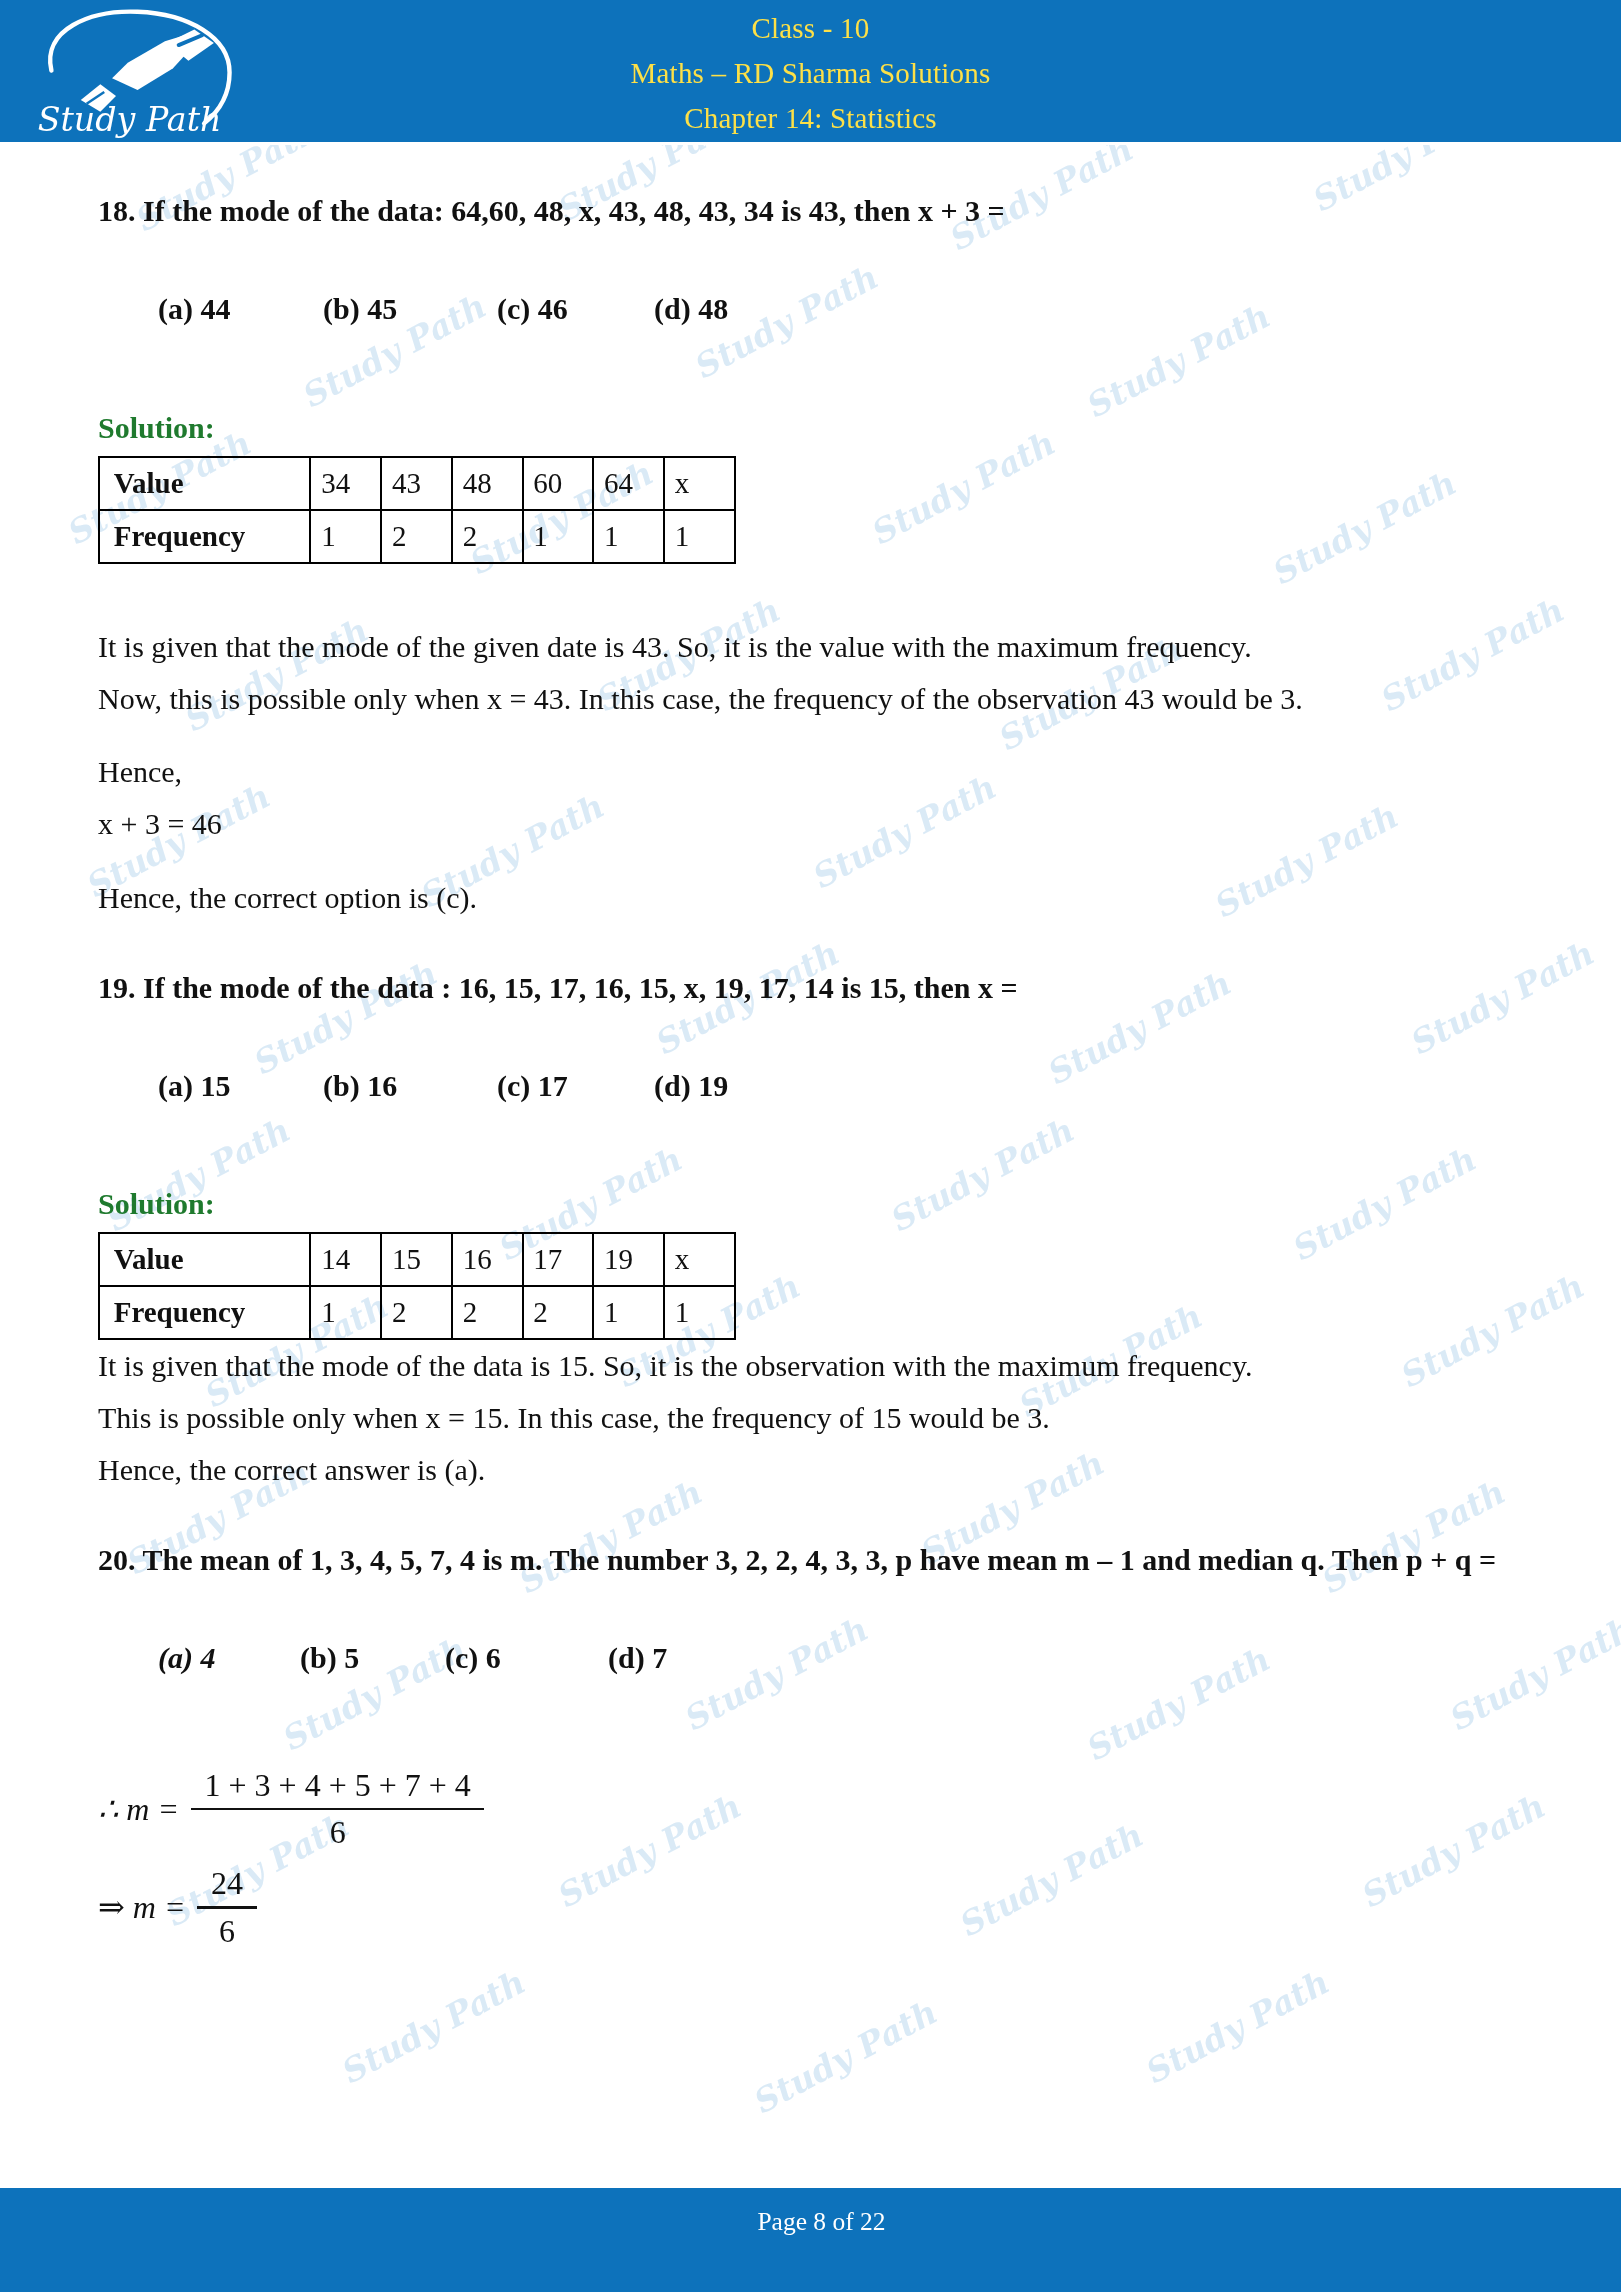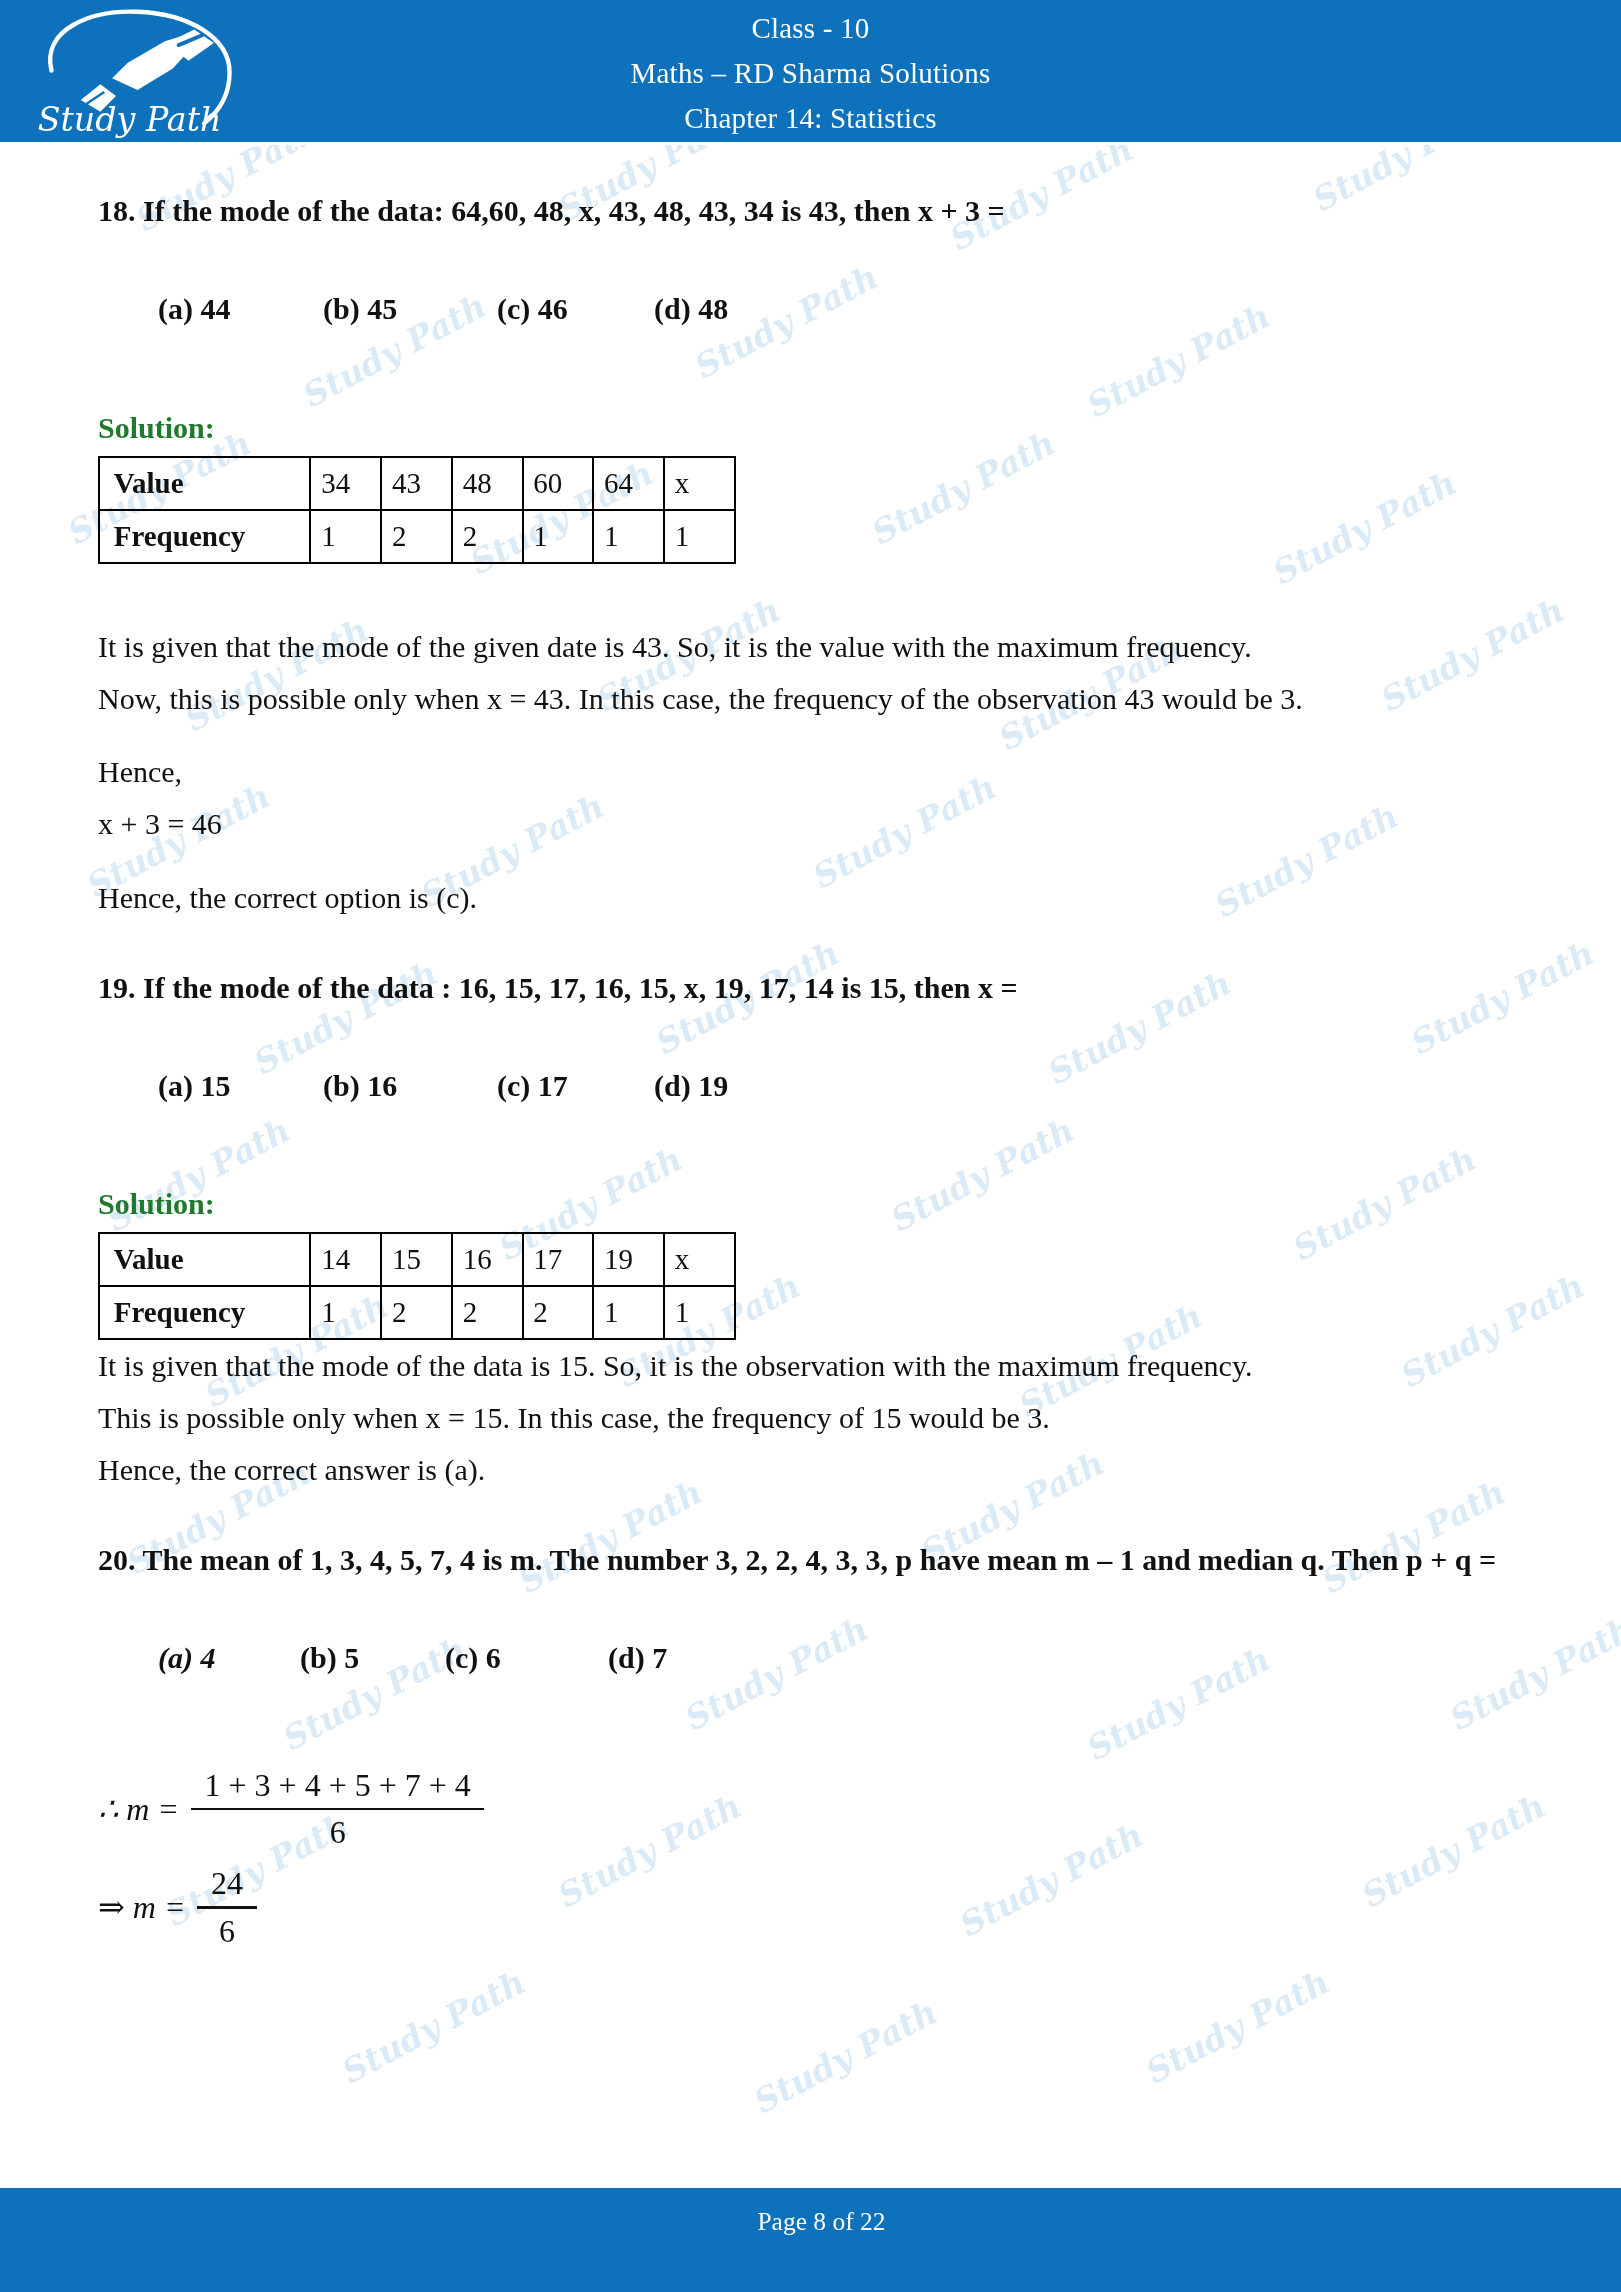--- a/index.html
+++ b/index.html
@@ -35,21 +35,21 @@
   }
   .header-titles {
     position: absolute;
     left: 0;
     top: 0;
     width: 1621px;
     text-align: center;
     padding-top: 5.9px;
   }
   .header-line {
-    color: #ffffff;
+    color: #fde047;
     font-family: "Liberation Serif", "DejaVu Serif", serif;
     font-size: 29px;
     line-height: 45px;
     letter-spacing: 0.2px;
     white-space: nowrap;
   }
   .header-rule {
     position: absolute;
     left: 0;
     bottom: 0;

